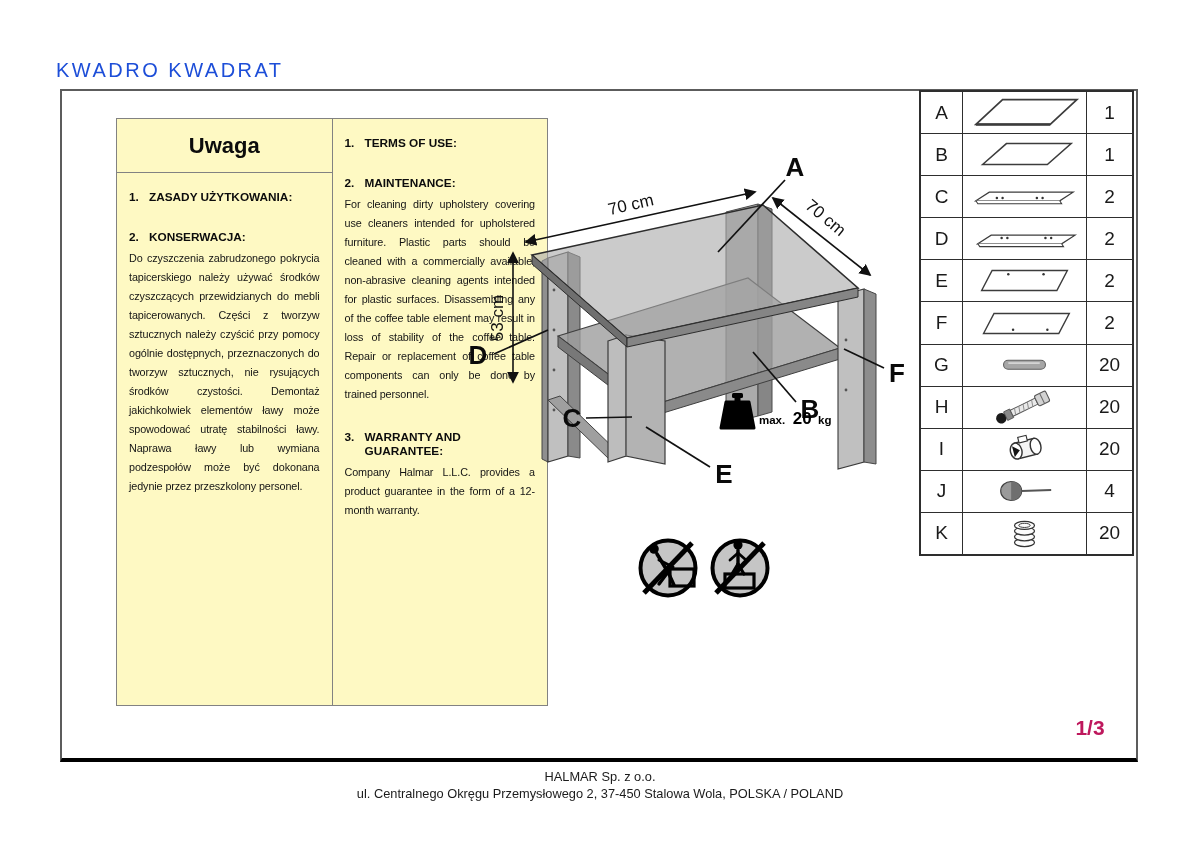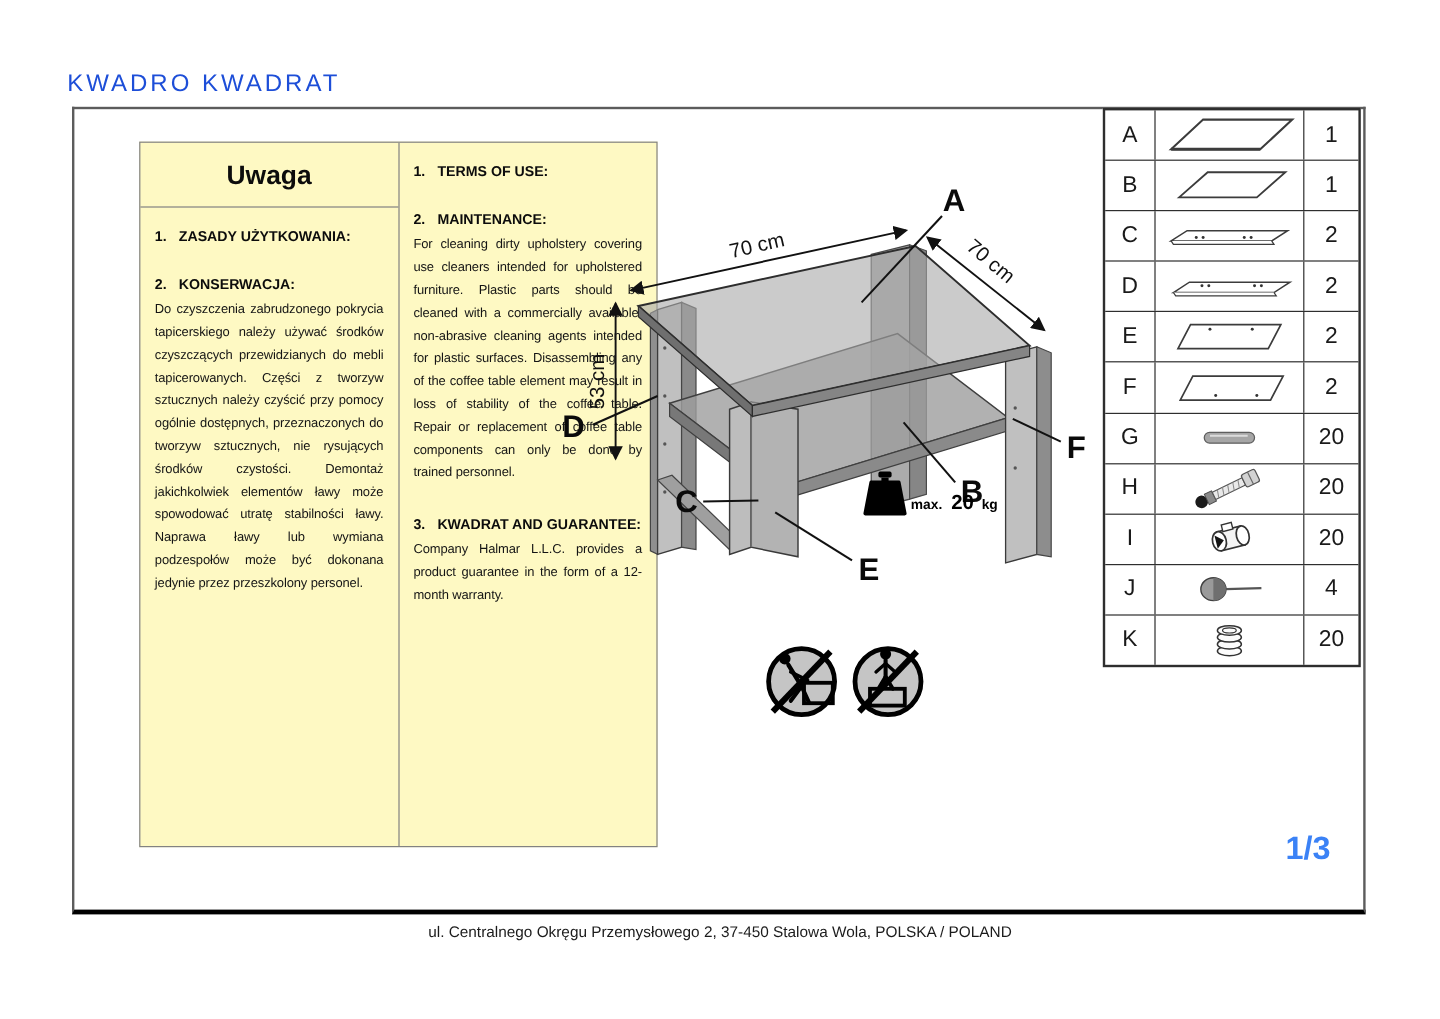--- a/index.html
+++ b/index.html
@@ -47,22 +47,22 @@
   .part-row + .part-row{border-top:1.5px solid #2e2e2e;}
   .part-row .cell{display:flex;align-items:center;justify-content:center;box-sizing:border-box;}
   .part-row .letter{width:42px;flex:0 0 42px;border-right:1.4px solid #2e2e2e;font-size:19px;color:#1a1a1a;}
   .part-row .fig{flex:1;border-right:1.4px solid #2e2e2e;overflow:hidden;}
   .part-row .fig span{display:flex;align-items:center;justify-content:center;}
   .part-row .qty{width:45px;flex:0 0 45px;font-size:19px;color:#1a1a1a;}
   
   .diagram-svg{position:absolute;left:460px;top:140px;}
   .warning-svg{position:absolute;left:637px;top:536px;}
   .page-number{
-    position:absolute;left:1040px;top:692px;width:100px;text-align:center;
-    font-size:27px;font-weight:700;color:#3b82f6;
+    position:absolute;left:1040px;top:716px;width:100px;text-align:center;
+    font-size:21px;font-weight:700;color:#be185d;
   }
   .footer{
     position:absolute;left:0;top:769px;width:100%;text-align:center;
     font-size:12.8px;line-height:16.5px;color:#1b1b1b;
   }
   svg text{font-family:"Liberation Sans", sans-serif;}
 </style>
 </head>
 <body>
 
@@ -101,21 +101,21 @@
       <div class="sec">
         <div class="sec-head">
           <span class="num">2.</span>
           <span>MAINTENANCE:</span>
         </div>
         <div class="sec-body">For cleaning dirty upholstery covering use cleaners intended for upholstered furniture. Plastic parts should be cleaned with a commercially available, non-abrasive cleaning agents intended for plastic surfaces. Disassembling any of the coffee table element may result in loss of stability of the coffee table. Repair or replacement of coffee table components can only be done by trained personnel.</div>
       </div>
       <div class="sec">
         <div class="sec-head">
           <span class="num">3.</span>
-          <span>KWADRAT AND GUARANTEE:</span>
+          <span>WARRANTY AND GUARANTEE:</span>
         </div>
         <div class="sec-body">Company Halmar L.L.C. provides a product guarantee in the form of a 12-month warranty.</div>
       </div>
     </div>
   </div>
 </div>
 
 <svg class="diagram-svg" width="460" height="400" viewBox="0 0 460 400">
   <defs>
     <marker id="arr" viewBox="0 0 10 10" refX="8.5" refY="5" markerWidth="7.5" markerHeight="7.5" orient="auto-start-reverse">
@@ -380,14 +380,15 @@
             </svg>
           </span>
         </div>
         <div class="cell qty">20</div>
       </div></div>
 </div>
 
 <div class="page-number">1/3</div>
 
 <div class="footer">
+  <div>HALMAR Sp. z o.o.</div>
   <div>ul. Centralnego Okręgu Przemysłowego 2, 37-450 Stalowa Wola, POLSKA / POLAND</div>
 </div>
 
 </body></html>

